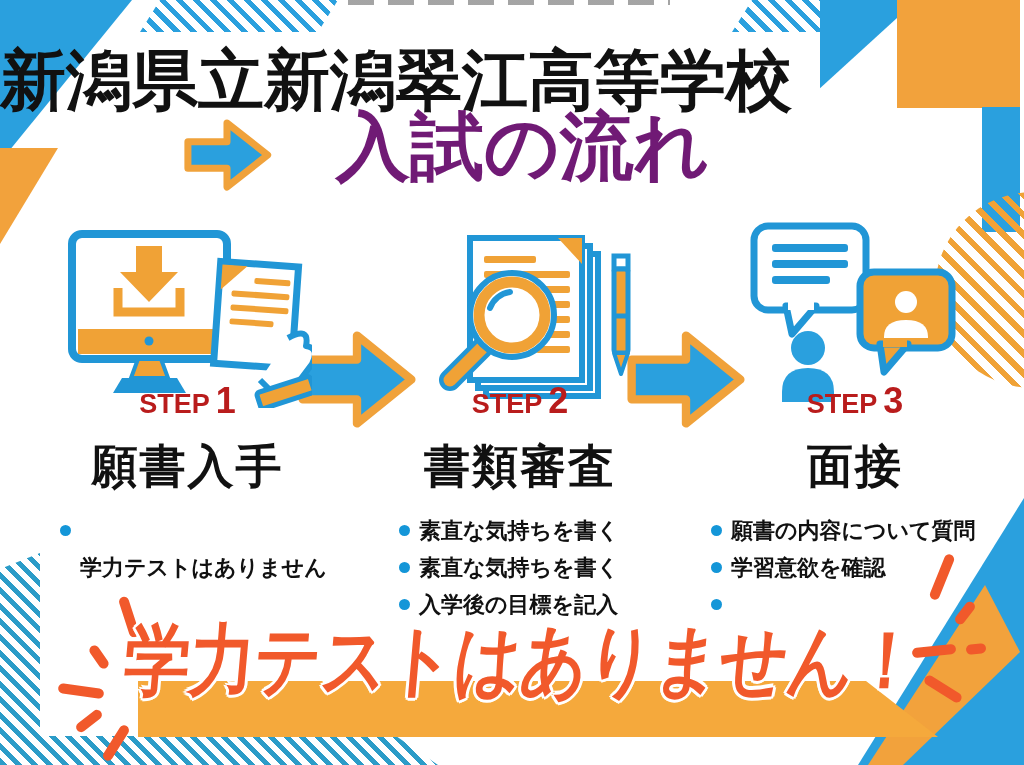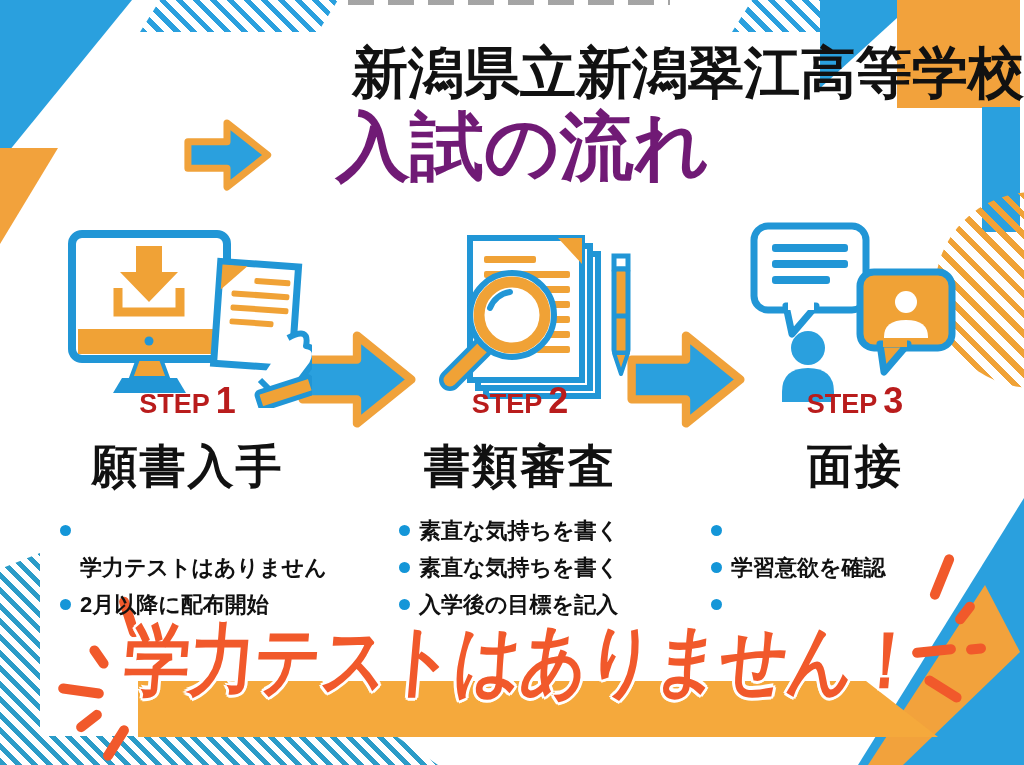--- a/index.html
+++ b/index.html
@@ -34,22 +34,22 @@
     clip-path:polygon(0 16px,100% 0,100% 100%,0 100%);}
   .stripes-bottom-h{left:0;top:736px;width:440px;height:29px;z-index:1;
     background:repeating-linear-gradient(45deg,#2B9CC8 0 5px,transparent 5px 11px);
     clip-path:polygon(0 0,396px 0,438px 100%,0 100%);}
   .br-blue-triangle{left:858px;top:498px;width:166px;height:267px;background:#2AA0DE;z-index:1;
     clip-path:polygon(100% 0,100% 100%,0 100%);}
   .br-orange-chevron{left:858px;top:572px;width:166px;height:193px;background:#F2A23C;z-index:2;
     clip-path:polygon(10px 193px,127px 13px,162px 80px,45px 193px);}
 
   
-  .school-title{left:0;top:36px;width:1024px;text-align:right;z-index:5;
-    font-size:56px;font-weight:900;color:#111;letter-spacing:0px;}
+  .school-title{left:0;top:36px;width:1024px;text-align:left;z-index:5;
+    font-size:66px;font-weight:900;color:#111;letter-spacing:0px;}
   .title-arrow{left:170px;top:112px;width:114px;height:86px;z-index:5;}
   .main-title{left:336px;top:98px;z-index:5;
     font-size:74px;font-weight:900;color:#701a75;letter-spacing:0px;}
 
   
   .icon-box{z-index:5;}
   .step-col{z-index:5;top:380px;text-align:center;}
   .step-label{font-weight:800;color:#b91c1c;font-size:27px;letter-spacing:0;}
   .step-label .num{font-size:36px;margin-left:6px;}
   .step-title{font-size:46px;font-weight:900;color:#111;margin-top:14px;letter-spacing:2px;}
@@ -164,21 +164,20 @@
   </svg>
 
   <div class="abs step-col" style="left:40px;width:295px">
     <div class="step-label">
       <span>STEP</span><span class="num">1</span>
     </div>
     <div class="step-title">願書入手</div>
     <div class="bullets" style="padding-left:20px">
       <div class="b-row"><span class="dot"></span></div>
       <div class="b-row indent"><span>学力テストはありません</span></div>
-      <div class="b-row"><span class="dot"></span><span>2月以降に配布開始</span></div>
     </div>
   </div>
 
   <div class="abs step-col" style="left:385px;width:270px">
     <div class="step-label">
       <span>STEP</span><span class="num">2</span>
     </div>
     <div class="step-title">書類審査</div>
     <div class="bullets" style="padding-left:14px">
       <div class="b-row"><span class="dot"></span><span>素直な気持ちを書く</span></div>
@@ -186,21 +185,21 @@
       <div class="b-row"><span class="dot"></span><span>入学後の目標を記入</span></div>
     </div>
   </div>
 
   <div class="abs step-col" style="left:705px;width:300px">
     <div class="step-label">
       <span>STEP</span><span class="num">3</span>
     </div>
     <div class="step-title">面接</div>
     <div class="bullets" style="padding-left:6px">
-      <div class="b-row"><span class="dot"></span></div>
+      <div class="b-row"><span class="dot"></span><span>願書の内容について質問</span></div>
       <div class="b-row"><span class="dot"></span><span>学習意欲を確認</span></div>
       <div class="b-row"><span class="dot"></span></div>
     </div>
   </div>
 
   <div class="abs banner-bar"></div>
   <div class="abs banner-text">学力テストはありません！</div>
 
   <div>
     <div class="dash" style="left:108px;top:612px;width:42px;transform:rotate(72deg)"></div>

